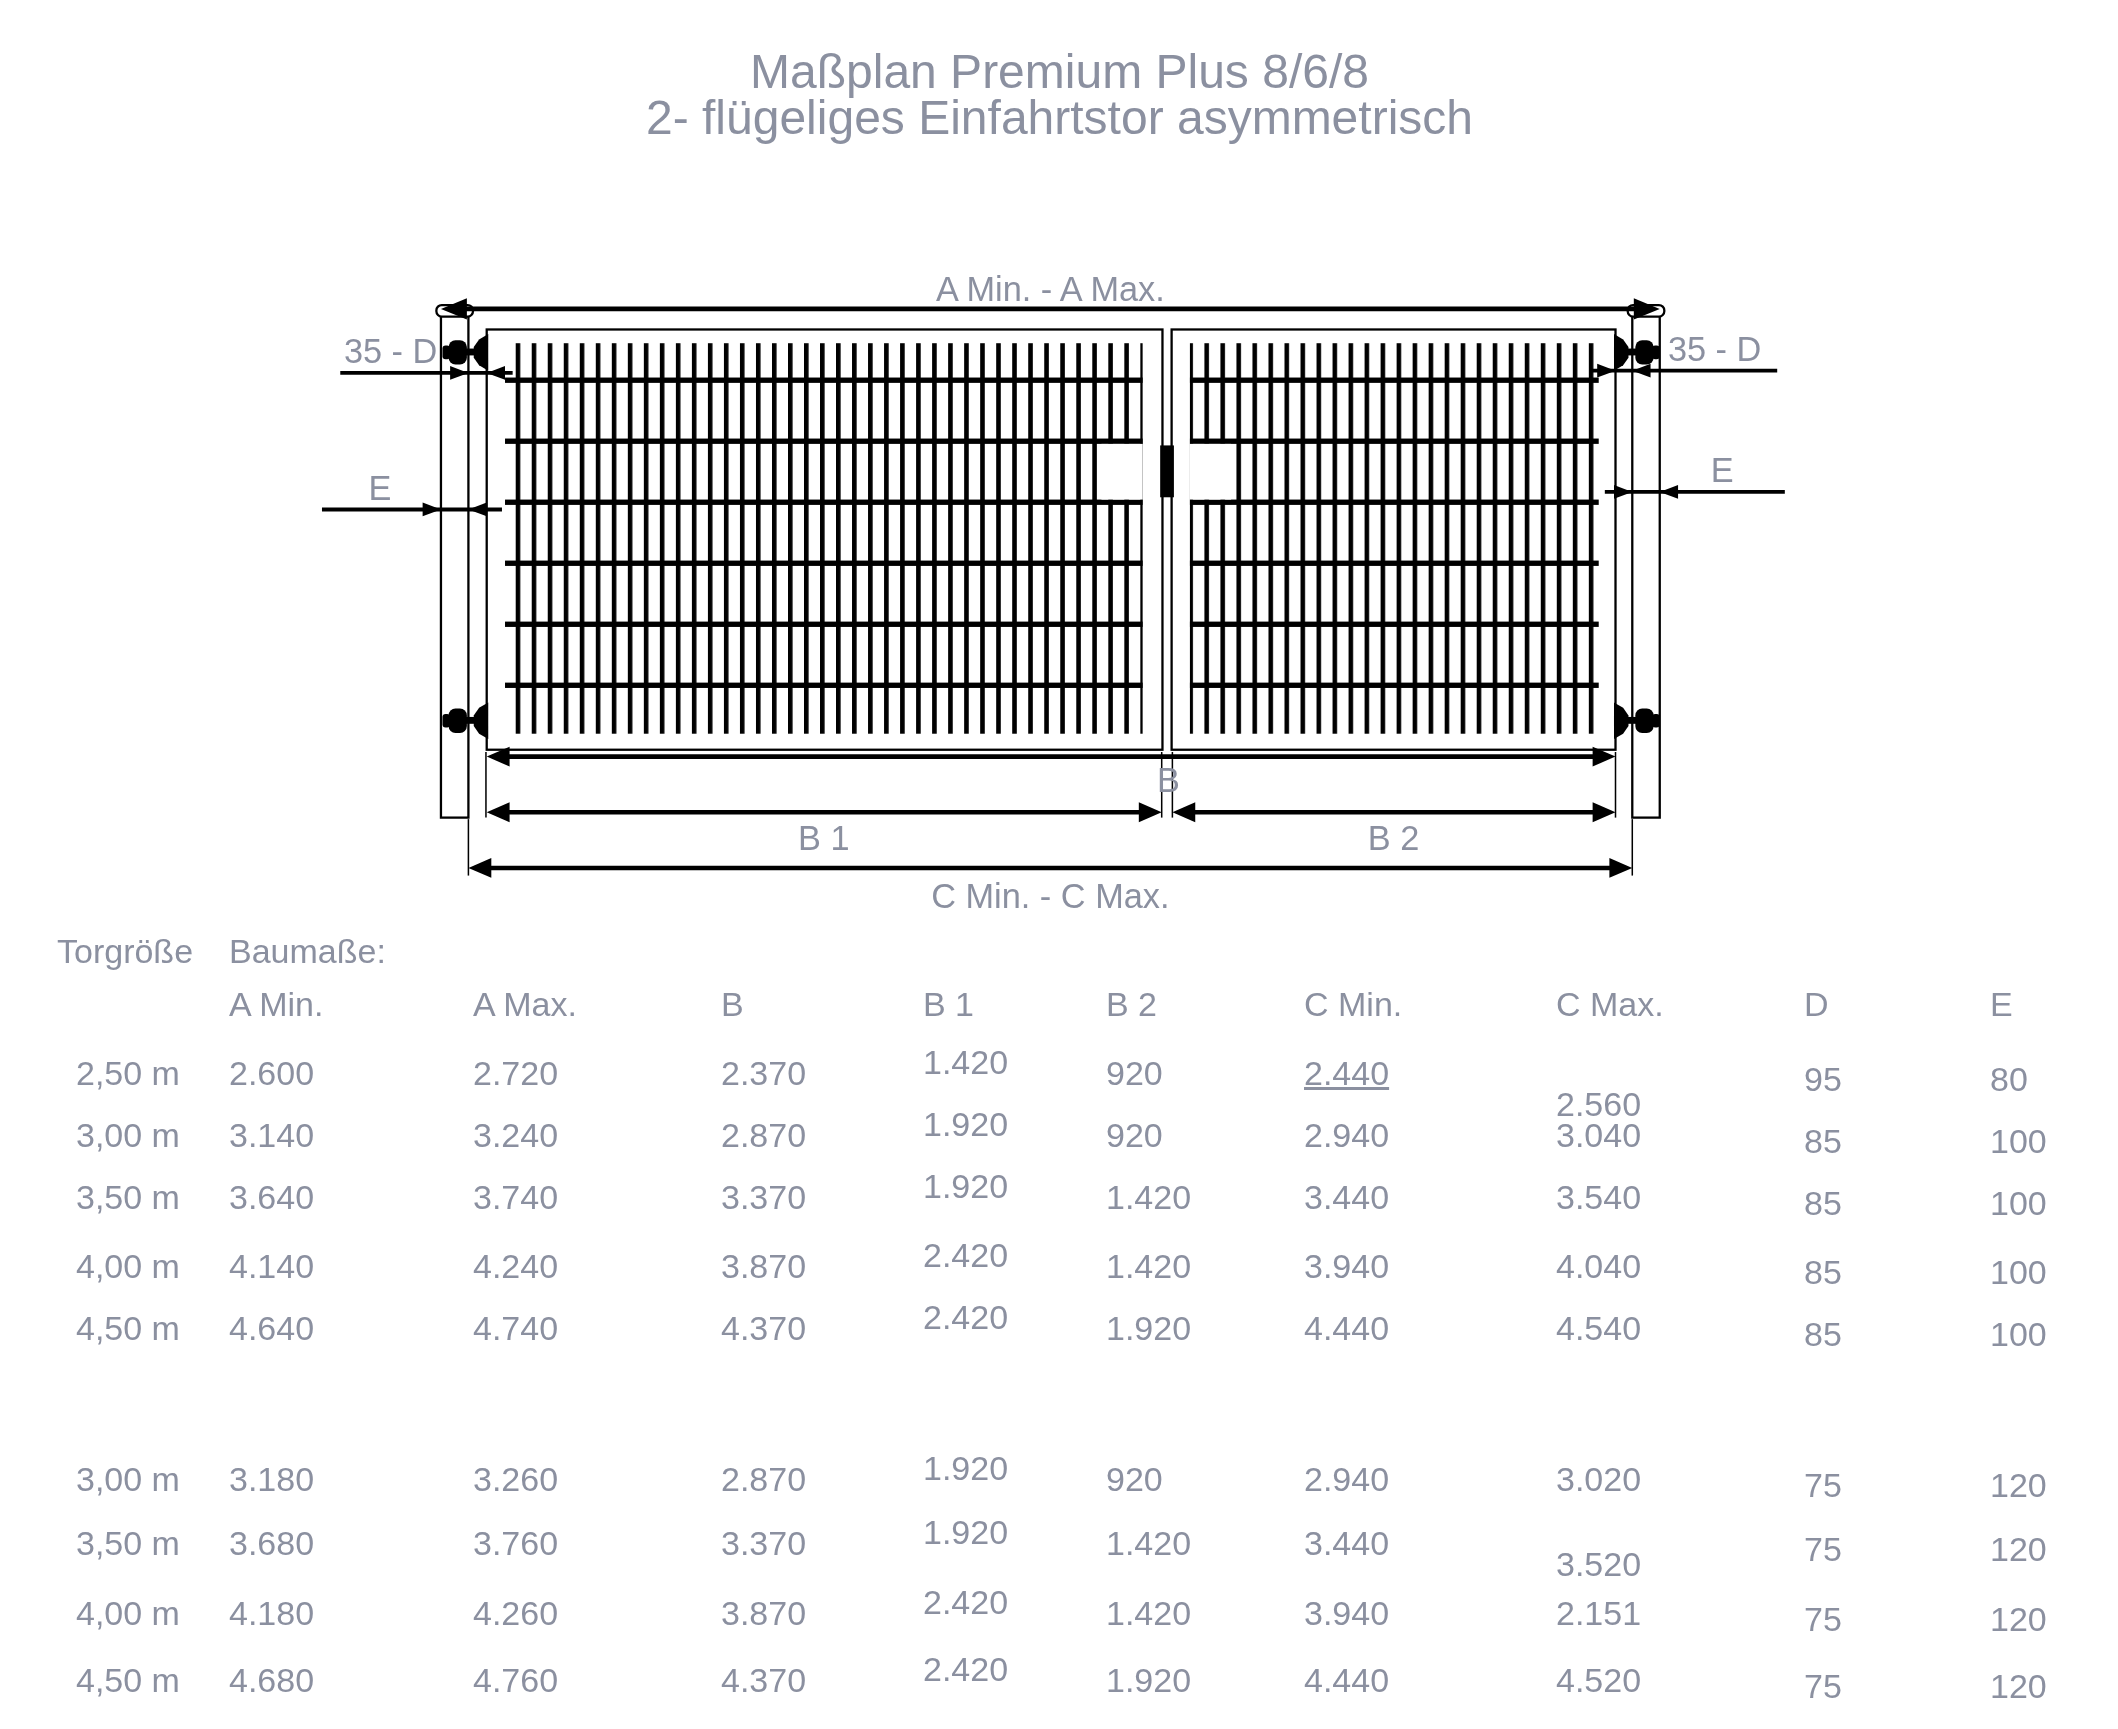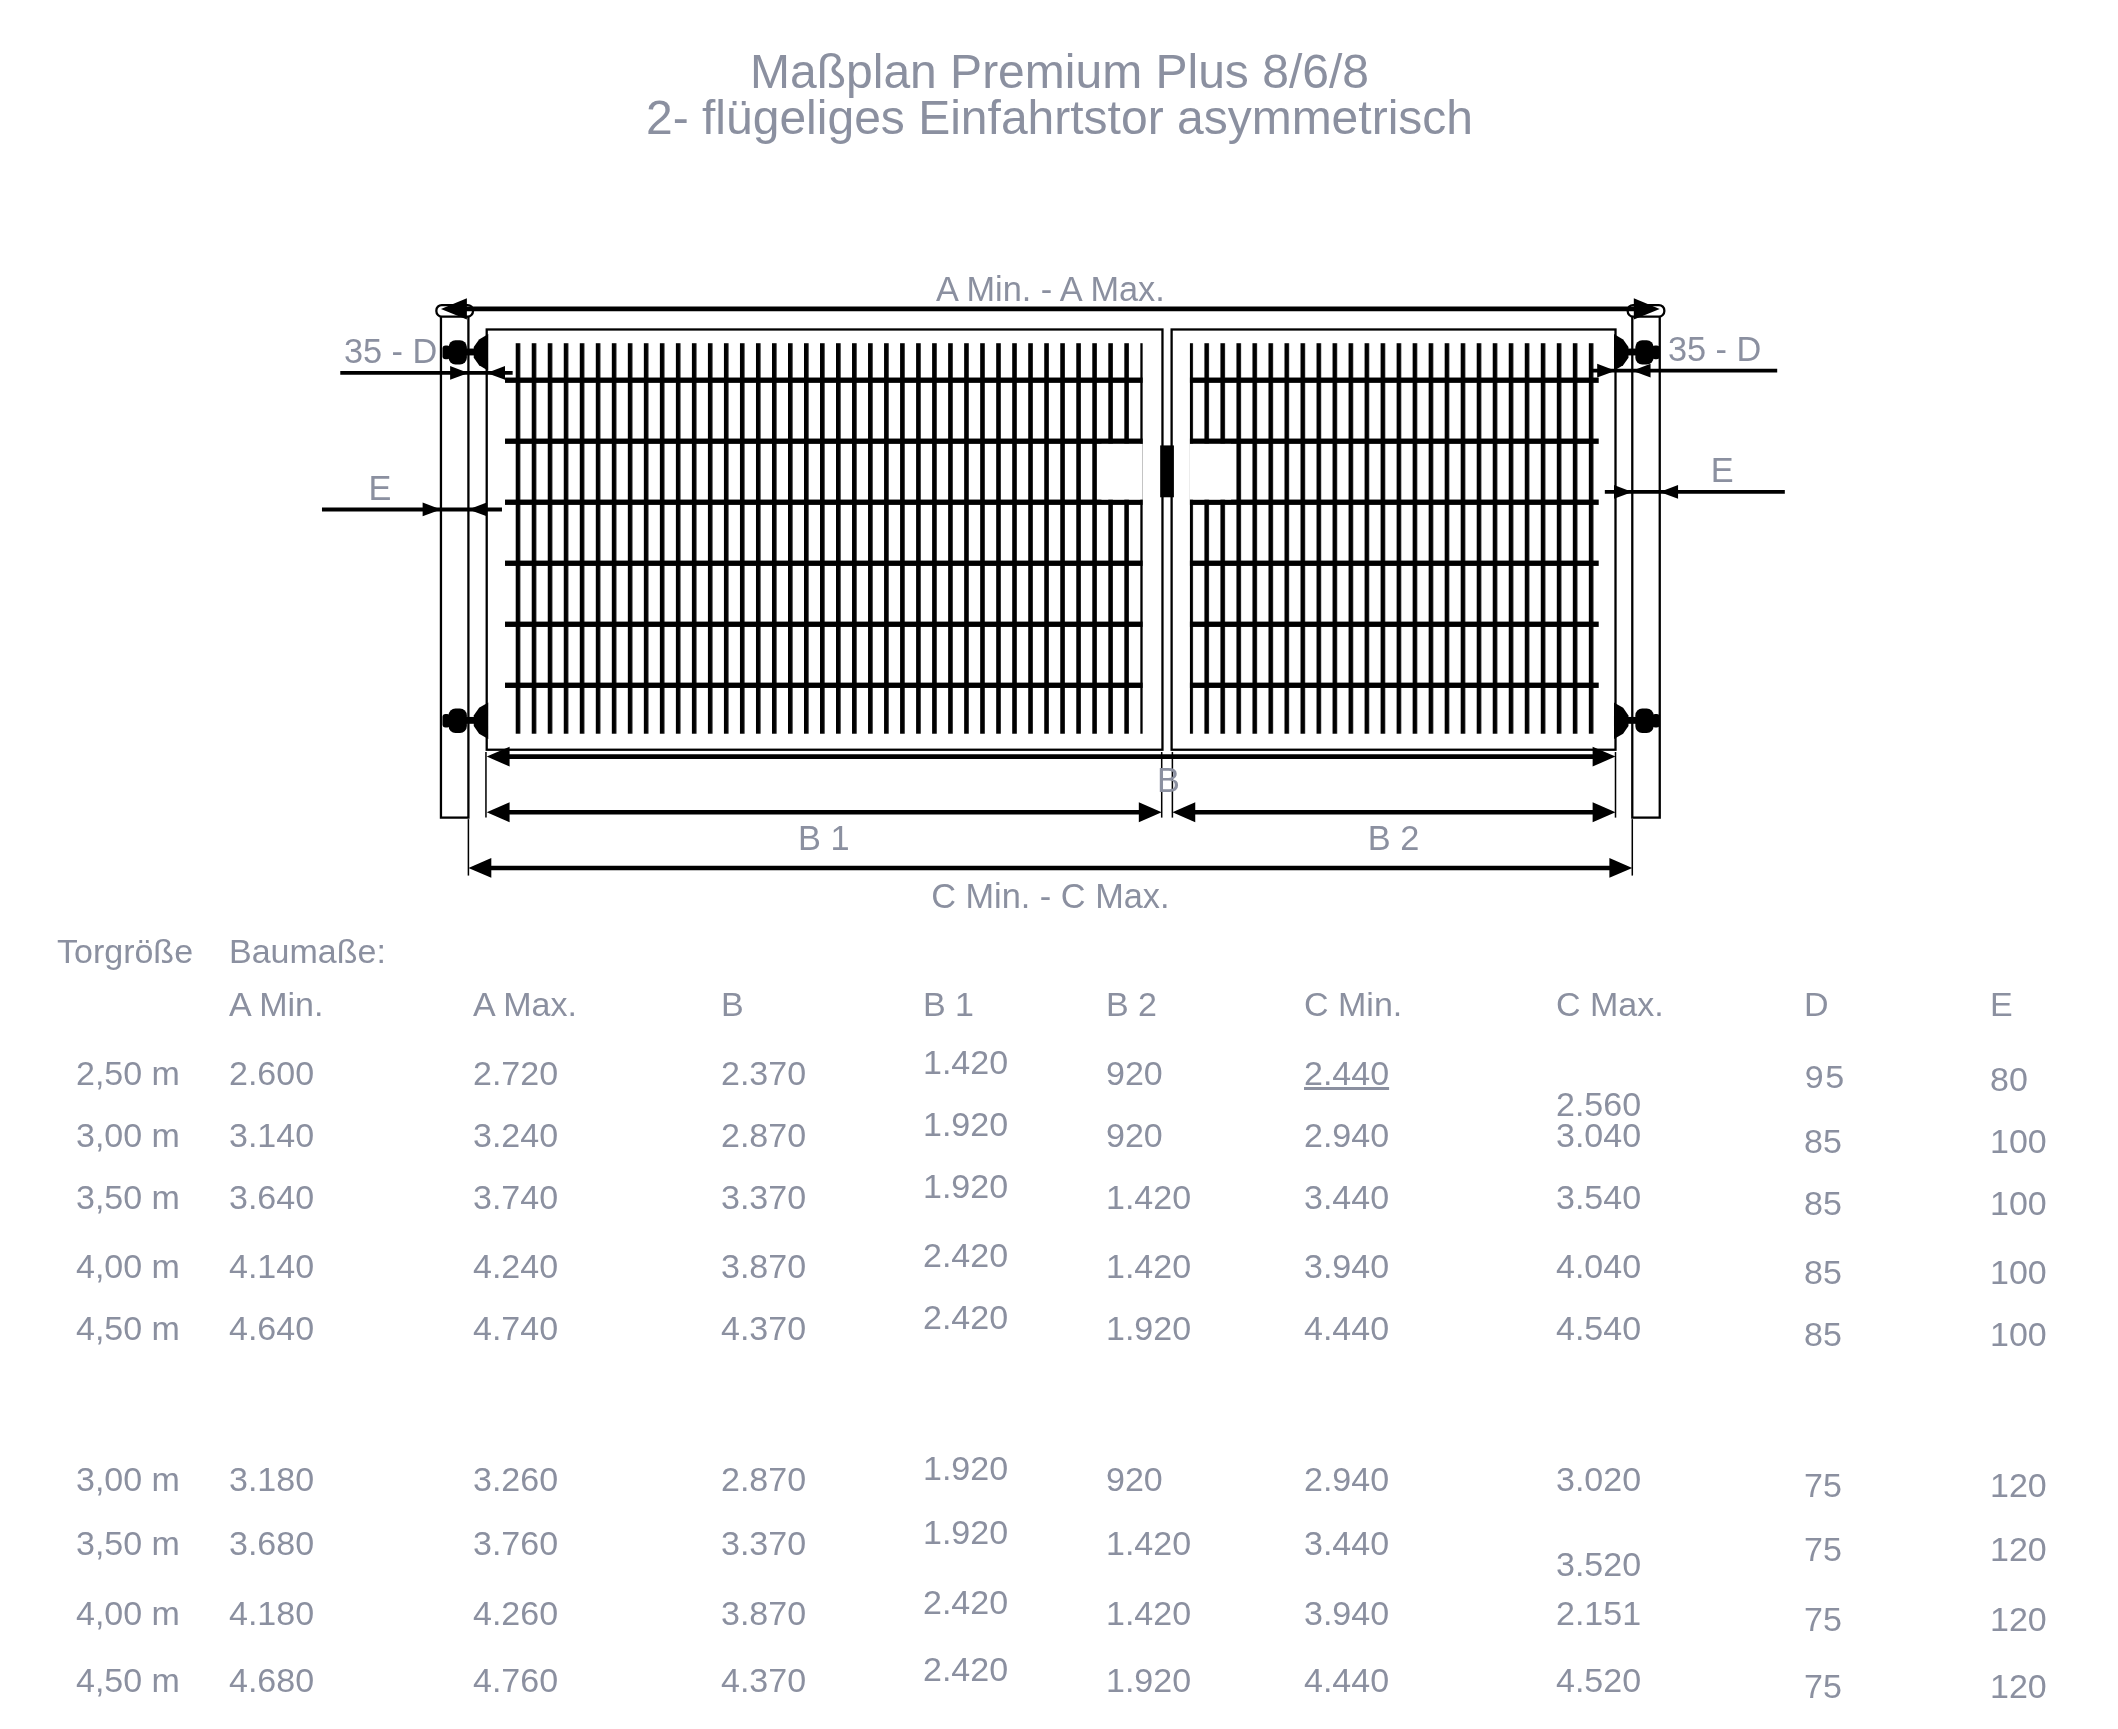--- a/index.html
+++ b/index.html
@@ -189,21 +189,21 @@
   <div id="table-rows">
       <div class="trow" style="top: 1054px;">
         <span class="cell" style="left: 76px;">2,50 m</span>
         <span class="cell" style="left: 229px;">2.600</span>
         <span class="cell" style="left: 473px;">2.720</span>
         <span class="cell" style="left: 721px;">2.370</span>
         <span class="cell" style="left: 923px; top: -10.7px;">1.420</span>
         <span class="cell" style="left: 1106px;">920</span>
         <span class="cell" style="left: 1304px; text-decoration: underline;">2.440</span>
         <span class="cell" style="left: 1556px; margin-top: 31px;">2.560</span>
-        <span class="cell" style="left: 1804px; top: 6.1px; font-family: Liberation Mono, monospace;">95</span>
+        <span class="cell" style="left: 1804px; top: 6.1px;">95</span>
         <span class="cell" style="left: 1990px; top: 6.1px;">80</span>
       </div>
       <div class="trow" style="top: 1116px;">
         <span class="cell" style="left: 76px;">3,00 m</span>
         <span class="cell" style="left: 229px;">3.140</span>
         <span class="cell" style="left: 473px;">3.240</span>
         <span class="cell" style="left: 721px;">2.870</span>
         <span class="cell" style="left: 923px; top: -10.7px;">1.920</span>
         <span class="cell" style="left: 1106px;">920</span>
         <span class="cell" style="left: 1304px;">2.940</span>

